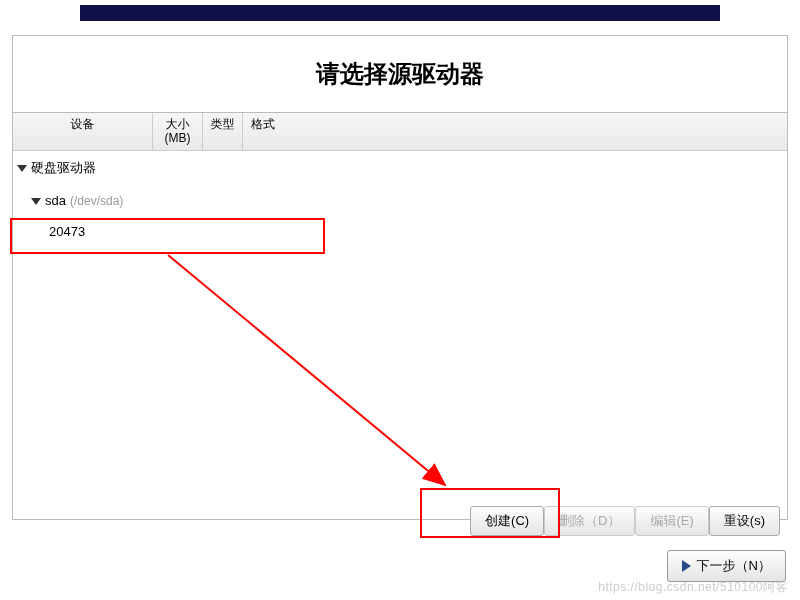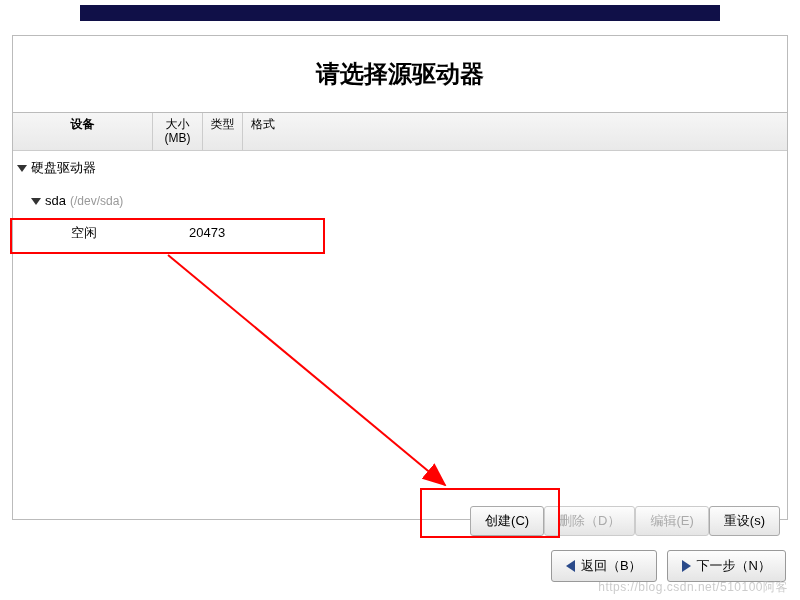--- a/index.html
+++ b/index.html
@@ -2,21 +2,21 @@
 <html><head>
   <meta charset="utf-8">
   <style>
     * { box-sizing: border-box; margin: 0; padding: 0; }
     body { font-family: sans-serif; font-size: 13px; background: #fff; width: 800px; height: 600px; position: relative; overflow: hidden; }
     .top-band { position: absolute; top: 5px; left: 80px; right: 80px; height: 16px; background: #101048; }
     .panel { position: absolute; top: 35px; left: 12px; right: 12px; bottom: 80px; border: 1px solid #bbb; }
     .title-area { text-align: center; padding: 22px 0; border-bottom: 1px solid #bbb; font-size: 24px; font-weight: bold; }
     .table-header { display: flex; background: linear-gradient(#f6f6f6, #e9e9e9); border-bottom: 1px solid #ccc; font-size: 12px; }
     .th { border-right: 1px solid #ccc; padding: 4px 6px; text-align: center; line-height: 1.2; }
-    .th.device { flex: 0 0 140px; font-weight: bold; }
+    .th.device { flex: 0 0 140px; }
     .th.size { flex: 0 0 50px; }
     .th.mount { flex: 0 0 58px; }
     .th.type { flex: 0 0 40px; }
     .th.format { flex: 0 0 40px; border-right: none; }
     .table-body { position: relative; height: 310px; background: #fff; }
     .row { display: flex; align-items: center; padding: 8px 4px; font-size: 13px; }
     .row .cell-device { flex: 0 0 140px; }
     .row .cell-size { flex: 0 0 50px; }
     .tri { display: inline-block; width: 0; height: 0; border-left: 5px solid transparent; border-right: 5px solid transparent; border-top: 7px solid #333; margin-right: 4px; vertical-align: middle; }
     .indent1 { padding-left: 18px; }
@@ -49,38 +49,33 @@
     <div class="th format">格式</div>
   </div>
   <div class="table-body">
     <div class="row">
       <span class="cell-device"><span class="tri"></span><span>硬盘驱动器</span></span>
     </div>
     <div class="row indent1">
       <span class="cell-device"><span class="tri"></span><span>sda</span><span class="dev-detail">(/dev/sda)</span></span>
     </div>
     <div class="row indent2">
-      <span class="cell-device" style="padding-left:22px;"><span>空闲</span></span>
       <span class="cell-size">20473</span>
     </div>
   </div>
 </div>
 
 <div class="button-bar">
   <button class="btn">创建(C)</button>
   <button class="btn disabled">删除（D）</button>
   <button class="btn disabled">编辑(E)</button>
   <button class="btn">重设(s)</button>
 </div>
 
 <div class="nav-bar">
-  <button class="nav-btn">
-      <span class="arrow-left"></span>
-      <span>返回（B）</span>
-    </button>
   <button class="nav-btn">
       <span class="arrow-right"></span>
       <span>下一步（N）</span>
     </button>
 </div>
 
 <div class="highlight-row"></div>
 <div class="highlight-btn"></div>
 <svg class="arrow-svg">
   <defs>

